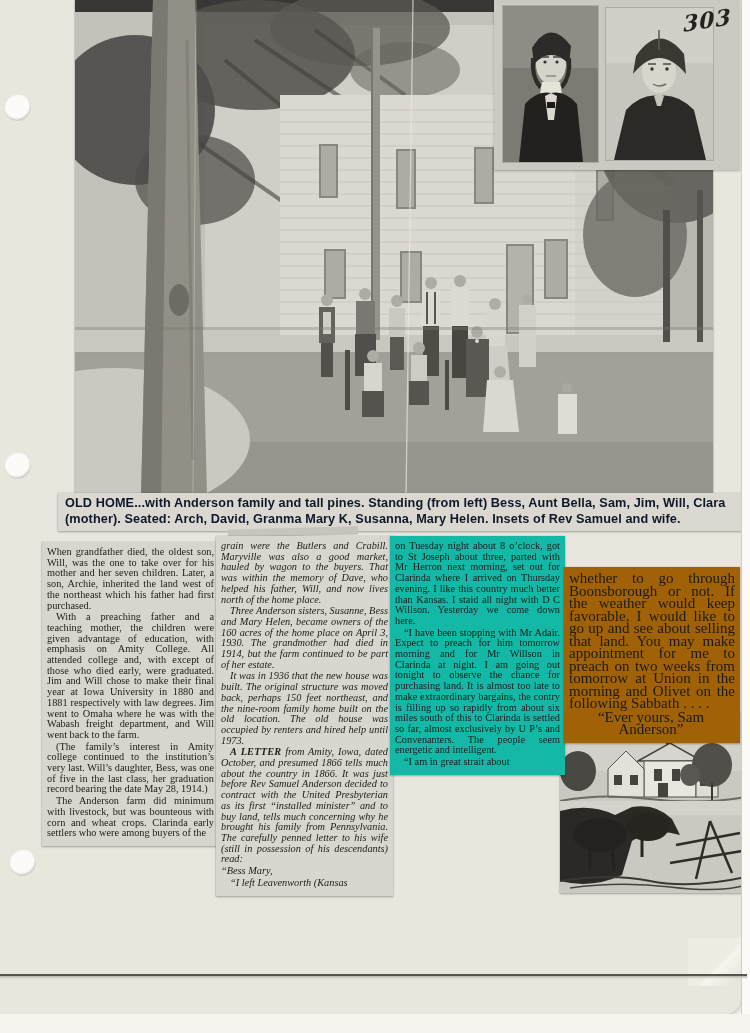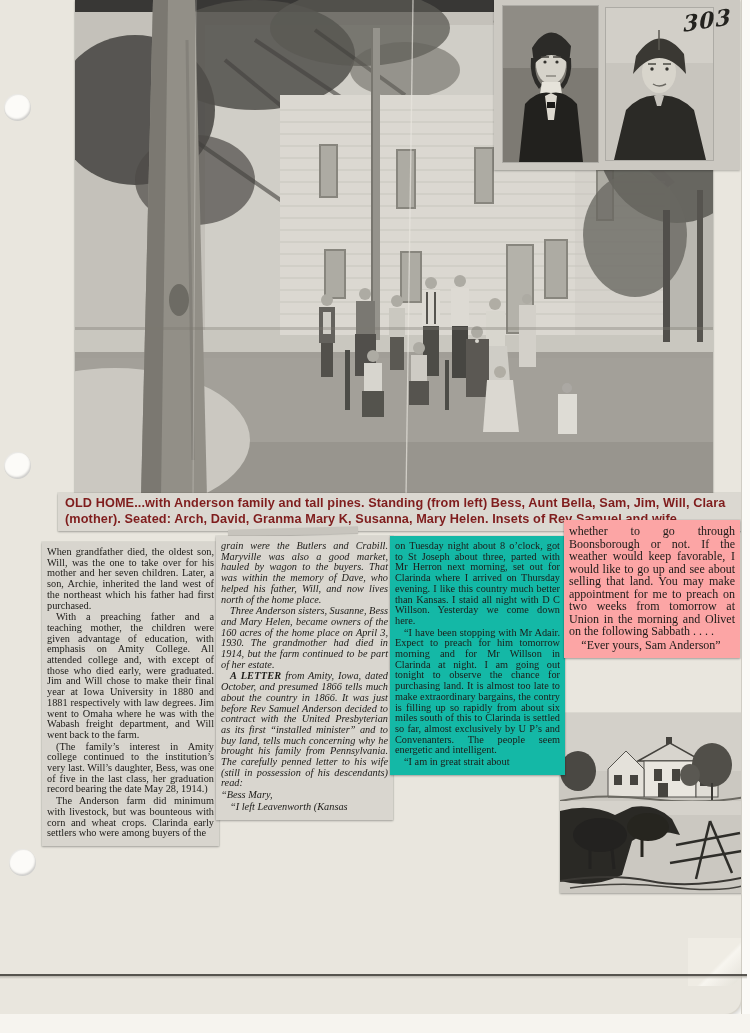--- a/index.html
+++ b/index.html
@@ -46,36 +46,36 @@
     font-family:"DejaVu Serif", serif;font-style:italic;font-weight:bold;
     font-size:22px;color:#24231f;
     transform:rotate(-9deg) skewX(-8deg);
     letter-spacing:1px;
   }
 
   .caption{
     left:58px;top:493px;width:684px;
     background:#dbd8d1;
     font-family:"Liberation Sans", sans-serif;
-    font-weight:bold;font-size:12.7px;line-height:15.6px;color:#7f1d1d;
+    font-weight:bold;font-size:12.7px;line-height:15.6px;color:#0f172a;
     padding:3px 6px 4px 7px;box-sizing:border-box;
     letter-spacing:.1px;
   }
 
   .col{
     color:#1c1b18;font-size:10.3px;line-height:10.7px;
     text-align:justify;padding:5px 5px 6px 5px;box-sizing:border-box;
     z-index:3;
   }
   .col p{margin:0 0 1px 0;}
   .col p.ind{text-indent:9px;}
   .col1{left:42px;top:542px;width:177px;background:#d8d5ce;}
   .col2{left:216px;top:536px;width:177px;background:#d9d6cf;font-style:italic;}
   .col3{left:390px;top:536px;width:175px;background:#14b8a6;}
-  .col4{left:564px;top:520px;width:176px;background:#fca5a5;font-size:12px;line-height:12.5px;}
+  .col4{left:564px;top:567px;width:176px;background:#a16207;font-size:15px;line-height:12.5px;}
   .col4 p.signoff{text-align:center;padding-right:2px;}
   .col b{letter-spacing:.2px;}
 
   .torn-strip{
     position:absolute;left:228px;top:528px;width:130px;height:7px;
     background:#c7c4bd;box-shadow:0 1px 1px rgba(0,0,0,.2);
     transform:rotate(-1.5deg);z-index:2;
   }
 
   .sketch{left:560px;top:713px;width:186px;height:180px;background:#cbc8c1;}
@@ -278,20 +278,21 @@
 <div class="piece col col1">
   <p>When grandfather died, the oldest son, Will, was the one to take over for his mother and her seven children. Later, a son, Archie, inherited the land west of the northeast which his father had first purchased.</p>
   <p class="ind">With a preaching father and a teaching mother, the children were given advantage of education, with emphasis on Amity College. All attended college and, with except of those who died early, were graduated. Jim and Will chose to make their final year at Iowa University in 1880 and 1881 respectively with law degrees. Jim went to Omaha where he was with the Wabash freight department, and Will went back to the farm.</p>
   <p class="ind">(The family’s interest in Amity college continued to the institution’s very last. Will’s daughter, Bess, was one of five in the last class, her graduation record bearing the date May 28, 1914.)</p>
   <p class="ind">The Anderson farm did minimum with livestock, but was bounteous with corn and wheat crops. Clarinda early settlers who were among buyers of the</p>
 </div>
 
 <div class="piece col col2">
   <p>grain were the Butlers and Crabill. Maryville was also a good market, hauled by wagon to the buyers. That was within the memory of Dave, who helped his father, Will, and now lives north of the home place.</p>
   <p class="ind">Three Anderson sisters, Susanne, Bess and Mary Helen, became owners of the 160 acres of the home place on April 3, 1930. The grandmother had died in 1914, but the farm continued to be part of her estate.</p>
+  <p class="ind">It was in 1936 that the new house was built. The original structure was moved back, perhaps 150 feet northeast, and the nine-room family home built on the old location. The old house was occupied by renters and hired help until 1973.</p>
   <p class="ind"><b>A LETTER</b><span> from Amity, Iowa, dated October, and presumed 1866 tells much about the country in 1866. It was just before Rev Samuel Anderson decided to contract with the United Presbyterian as its first “installed minister” and to buy land, tells much concerning why he brought his family from Pennsylvania. The carefully penned letter to his wife (still in possession of his descendants) read:</span></p>
   <p>“Bess Mary,</p>
   <p class="ind">“I left Leavenworth (Kansas</p>
 </div>
 
 <div class="piece col col3">
   <p>on Tuesday night about 8 o’clock, got to St Joseph about three, parted with Mr Herron next morning, set out for Clarinda where I arrived on Thursday evening. I like this country much better than Kansas. I staid all night with D C Willson. Yesterday we come down here.</p>
   <p class="ind">“I have been stopping with Mr Adair. Expect to preach for him tomorrow morning and for Mr Willson in Clarinda at night. I am going out tonight to observe the chance for purchasing land. It is almost too late to make extraordinary bargains, the contry is filling up so rapidly from about six miles south of this to Clarinda is settled so far, almost exclusively by U P’s and Convenanters. The people seem energetic and intelligent.</p>
   <p class="ind">“I am in great strait about</p>
 </div>

